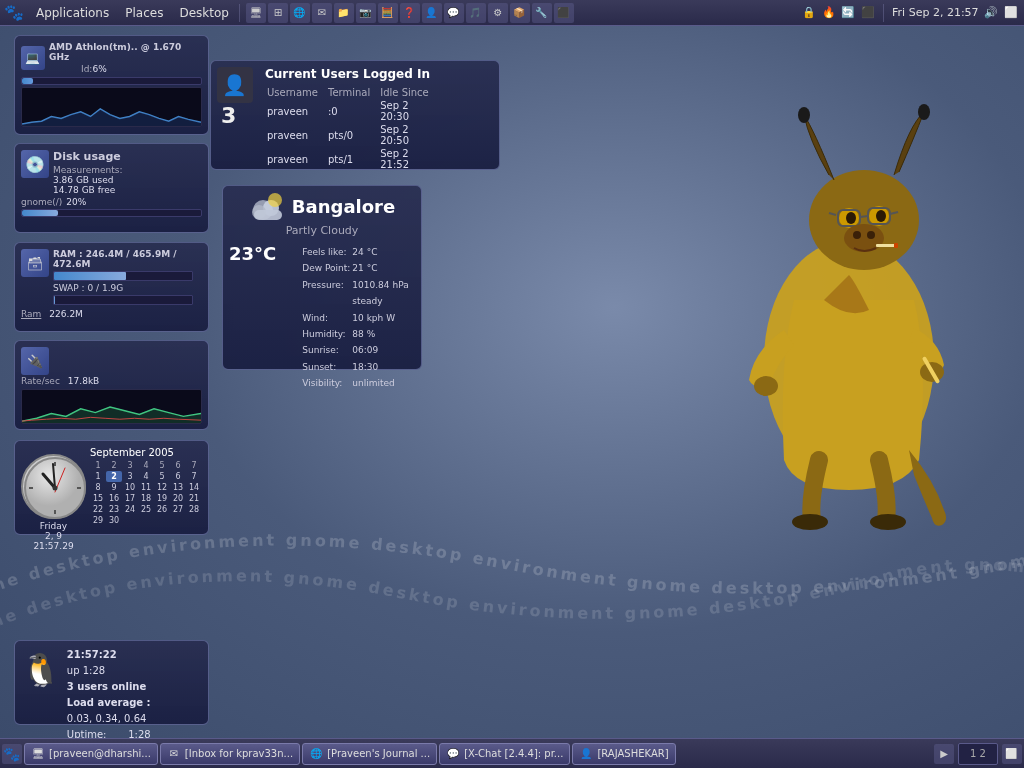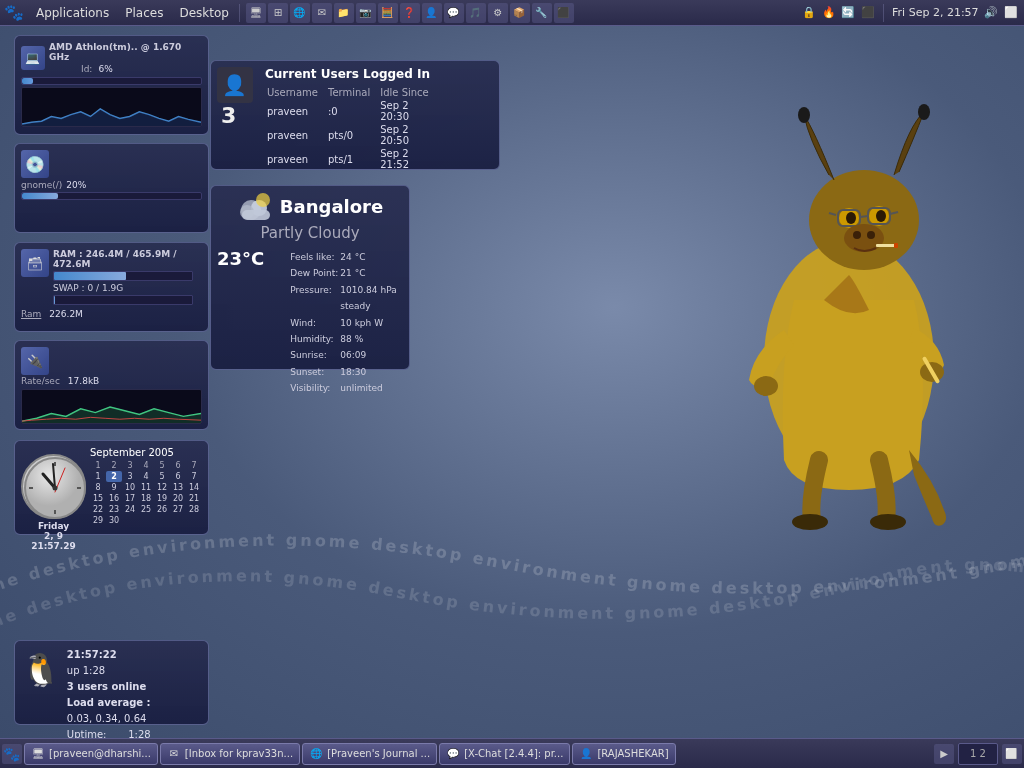--- a/index.html
+++ b/index.html
@@ -335,37 +335,37 @@
       padding-right: 8px;
     }
 
     .users-table td {
       color: #dde;
       padding-right: 8px;
     }
 
     
     .weather-widget {
-      left: 210px;
+      left: 222px;
       top: 185px;
       width: 200px;
       height: 185px;
     }
 
     .weather-city {
       font-size: 18px;
       font-weight: bold;
       text-align: center;
       color: #fff;
       margin-bottom: 2px;
     }
 
     .weather-desc {
       text-align: center;
-      font-size: 15px;
+      font-size: 11px;
       color: #aab;
       margin-bottom: 6px;
     }
 
     .weather-main {
       display: flex;
       align-items: flex-start;
       gap: 24px;
     }
 
@@ -570,40 +570,46 @@
 
       <path d="M700,515 Q680,530 720,540" stroke="#555" stroke-width="2" fill="none"></path>
     </svg>
   </div>
 
   <div class="widget cpu-widget">
     <div style="display:flex;align-items:center;gap:4px;margin-bottom:3px;">
       <div class="icon-box" style="width:24px;height:24px;font-size:12px;">💻</div>
       <div>
         <div class="widget-title" style="font-size:9px;">AMD Athlon(tm).. @ 1.670 GHz</div>
-        <div style="display:flex;gap:6px;padding-left:32px;">
+        <div style="display:flex;padding-left:32px;">
           <span style="font-size:9px;color:#aab;">Id:</span>
           <span style="font-size:9px;color:#dde;">6%</span>
         </div>
       </div>
     </div>
     <div class="progress-bar-container">
       <div class="progress-bar-fill" style="width:6%;"></div>
     </div>
     <div class="cpu-graph">
       <svg width="100%" height="100%" viewBox="0 0 183 40" preserveAspectRatio="none">
         <polyline points="0,38 10,36 20,35 30,30 40,32 50,28 60,25 70,30 80,22 90,28 100,32 110,30 120,25 130,28 140,32 150,35 160,30 170,33 183,36" fill="none" stroke="#4488cc" stroke-width="1.5"></polyline>
         <polyline points="0,38 10,36 20,35 30,30 40,32 50,28 60,25 70,30 80,22 90,28 100,32 110,30 120,25 130,28 140,32 150,35 160,30 170,33 183,36 183,40 0,40" fill="rgba(40,80,150,0.3)" stroke="none"></polyline>
       </svg>
     </div>
   </div>
 
   <div class="widget disk-widget">
     <div style="display:flex;align-items:flex-start;gap:4px;">
       <div class="icon-box">💿</div>
+      <div style="flex:1;">
+        <div class="widget-title">Disk usage</div>
+        <div style="font-size:9px;color:#aab;">Measurements:</div>
+        <div style="font-size:9px;color:#dde;">3.86 GB used</div>
+        <div style="font-size:9px;color:#dde;">14.78 GB free</div>
+      </div>
     </div>
     <div style="display:flex;align-items:center;gap:4px;margin-top:2px;">
       <span style="font-size:9px;color:#aab;">gnome(/)</span>
       <span style="font-size:9px;color:#dde;">20%</span>
     </div>
     <div class="progress-bar-container">
       <div class="progress-bar-fill" style="width:20%;background:linear-gradient(90deg,#4488cc,#88aadd);"></div>
     </div>
   </div>
 
@@ -639,21 +645,21 @@
       <svg width="100%" height="100%" viewBox="0 0 183 35" preserveAspectRatio="none">
         <polyline points="0,33 15,30 30,25 45,28 60,20 75,24 90,18 105,22 120,26 135,20 150,24 165,28 183,25" fill="none" stroke="#44cc88" stroke-width="1.5"></polyline>
         <polyline points="0,33 15,30 30,25 45,28 60,20 75,24 90,18 105,22 120,26 135,20 150,24 165,28 183,25 183,35 0,35" fill="rgba(40,150,80,0.25)" stroke="none"></polyline>
         <polyline points="0,33 10,32 25,31 40,30 55,31 70,29 85,30 100,31 115,30 130,31 145,30 160,31 183,32" fill="none" stroke="#cc4444" stroke-width="1"></polyline>
       </svg>
     </div>
   </div>
 
   <div class="widget cal-widget">
 
-    <div style="display:flex;flex-direction:column;align-items:center;margin-top:2px;font-weight:bold;">
+    <div style="display:flex;flex-direction:column;align-items:center;margin-top:2px;">
       <div class="clock-face">
         
         <svg width="65" height="65" viewBox="0 0 65 65">
           <circle cx="32" cy="32" r="30" fill="url(#clockGrad)" stroke="#888" stroke-width="2"></circle>
           <defs>
             <radialGradient id="clockGrad" cx="40%" cy="30%">
               <stop offset="0%" stop-color="#e8e8e8"></stop>
               <stop offset="100%" stop-color="#b0b0b0"></stop>
             </radialGradient>
           </defs>

